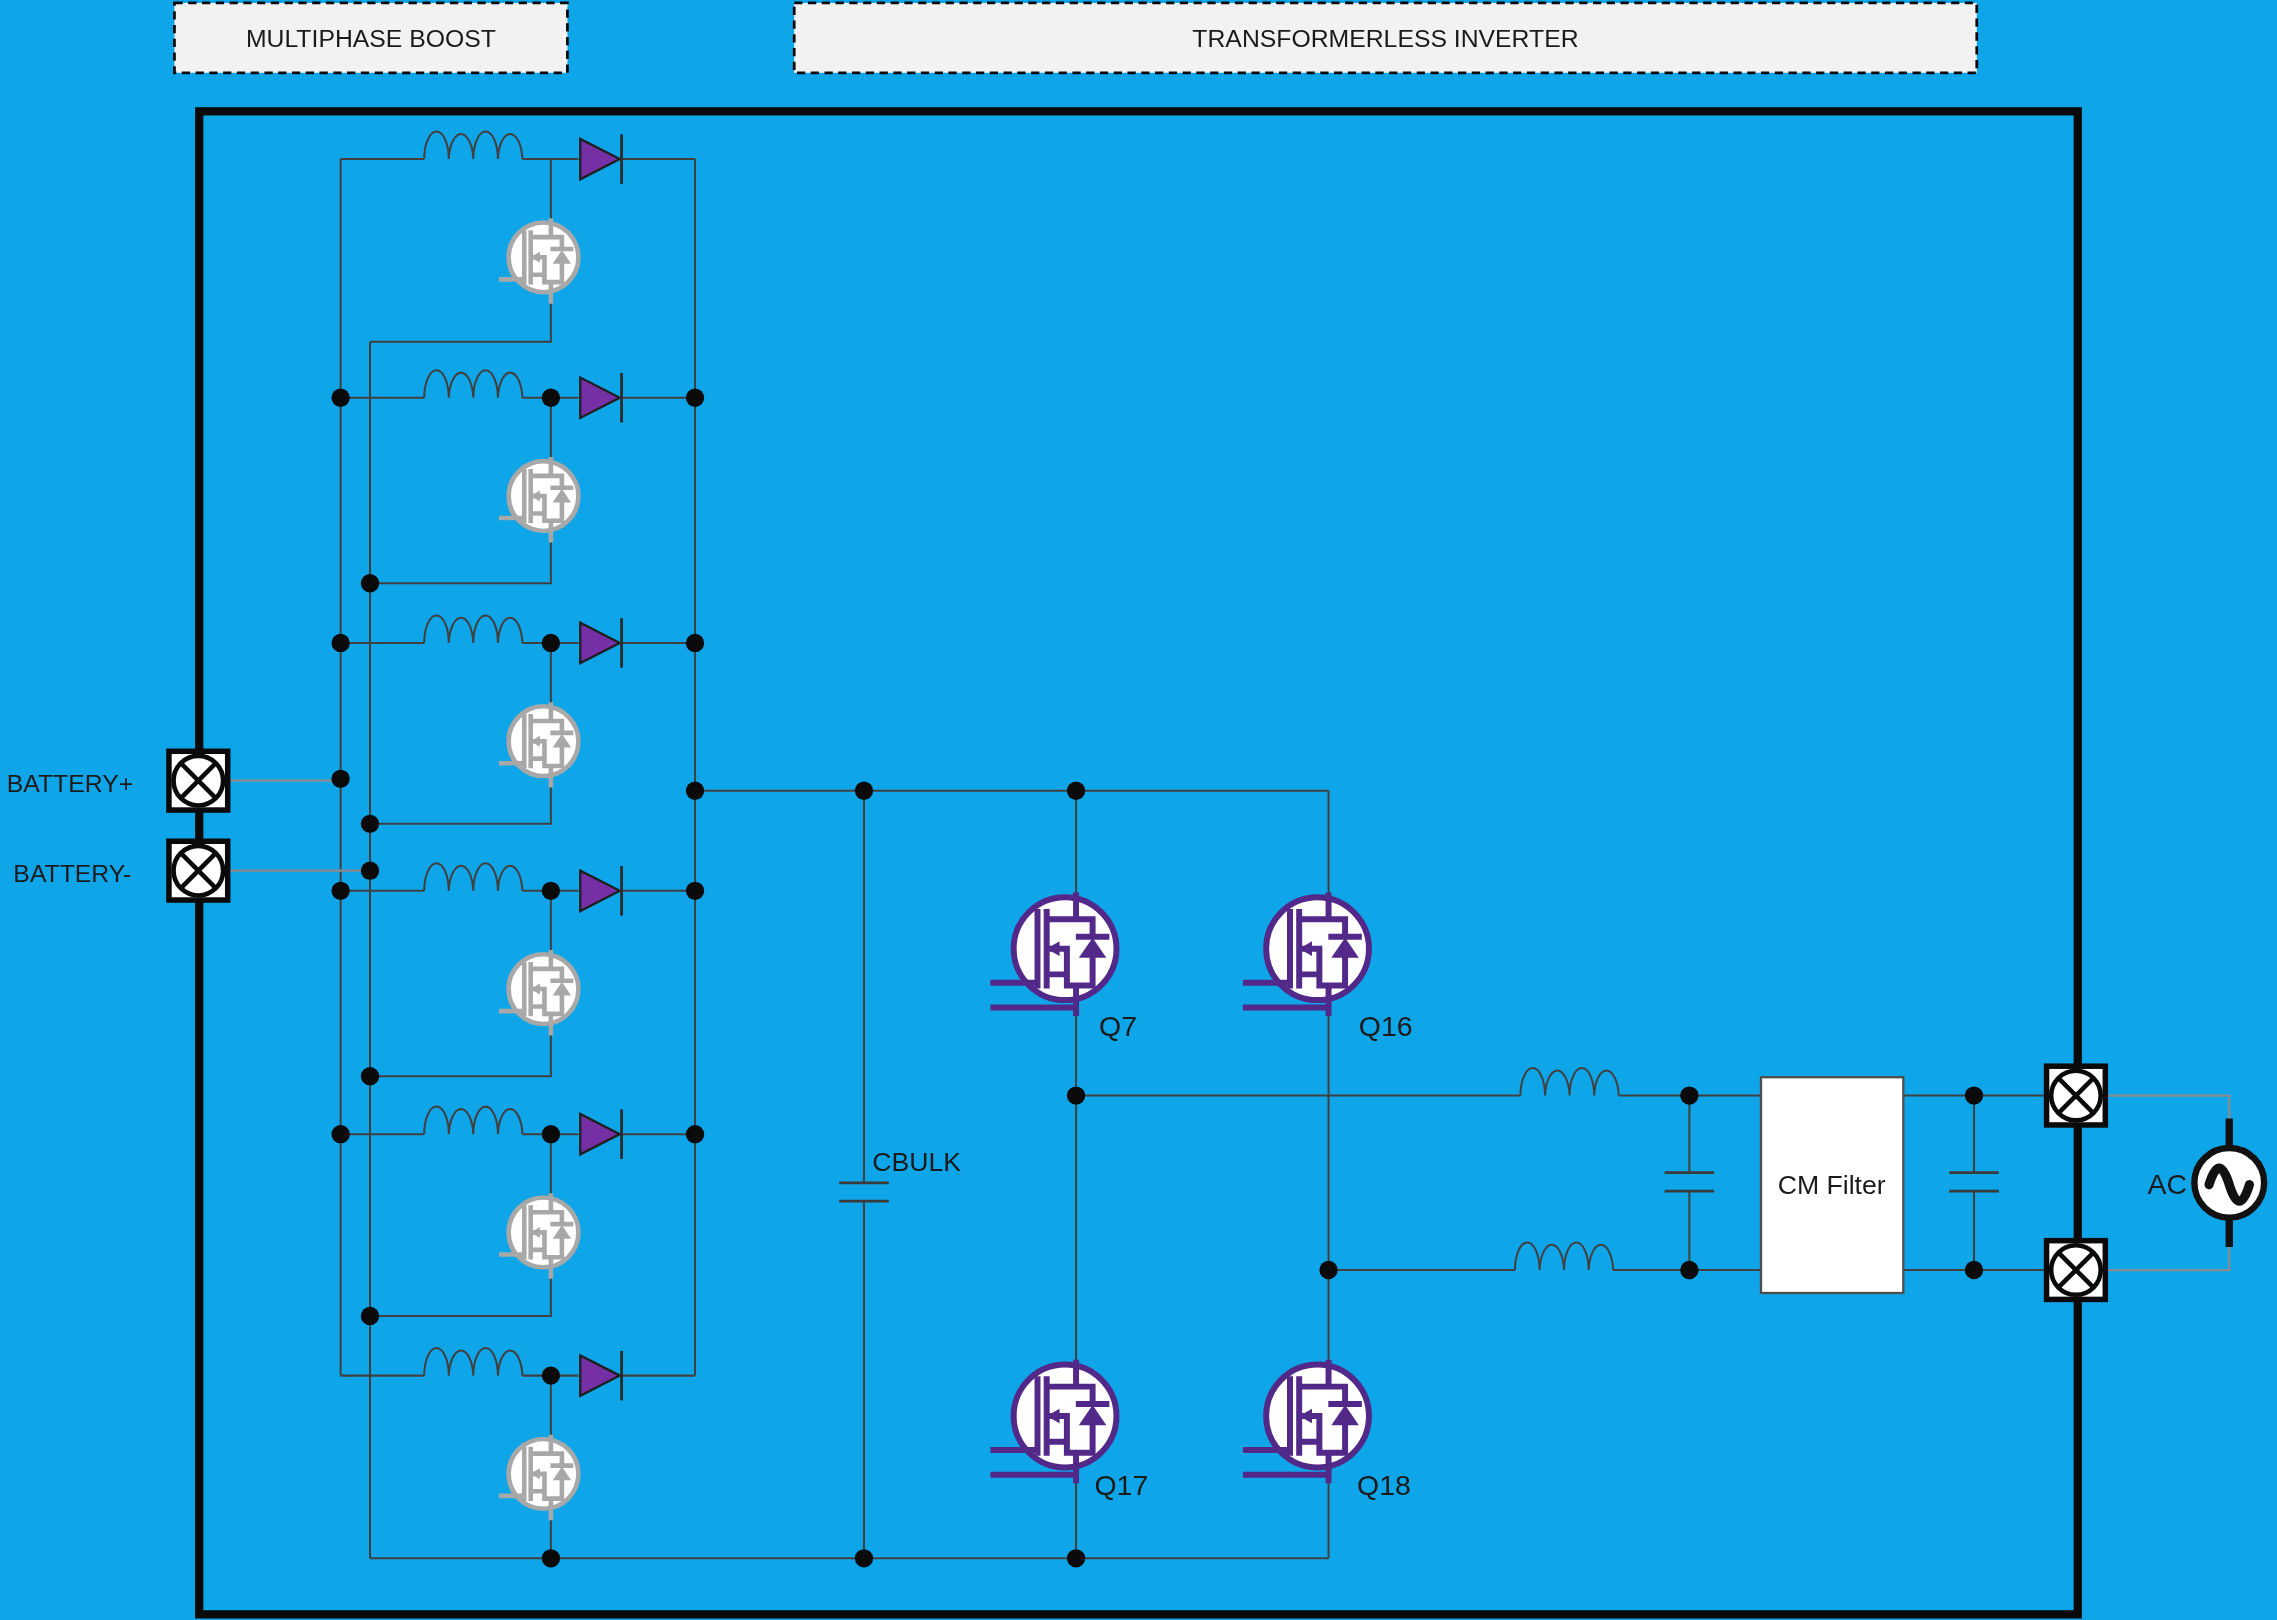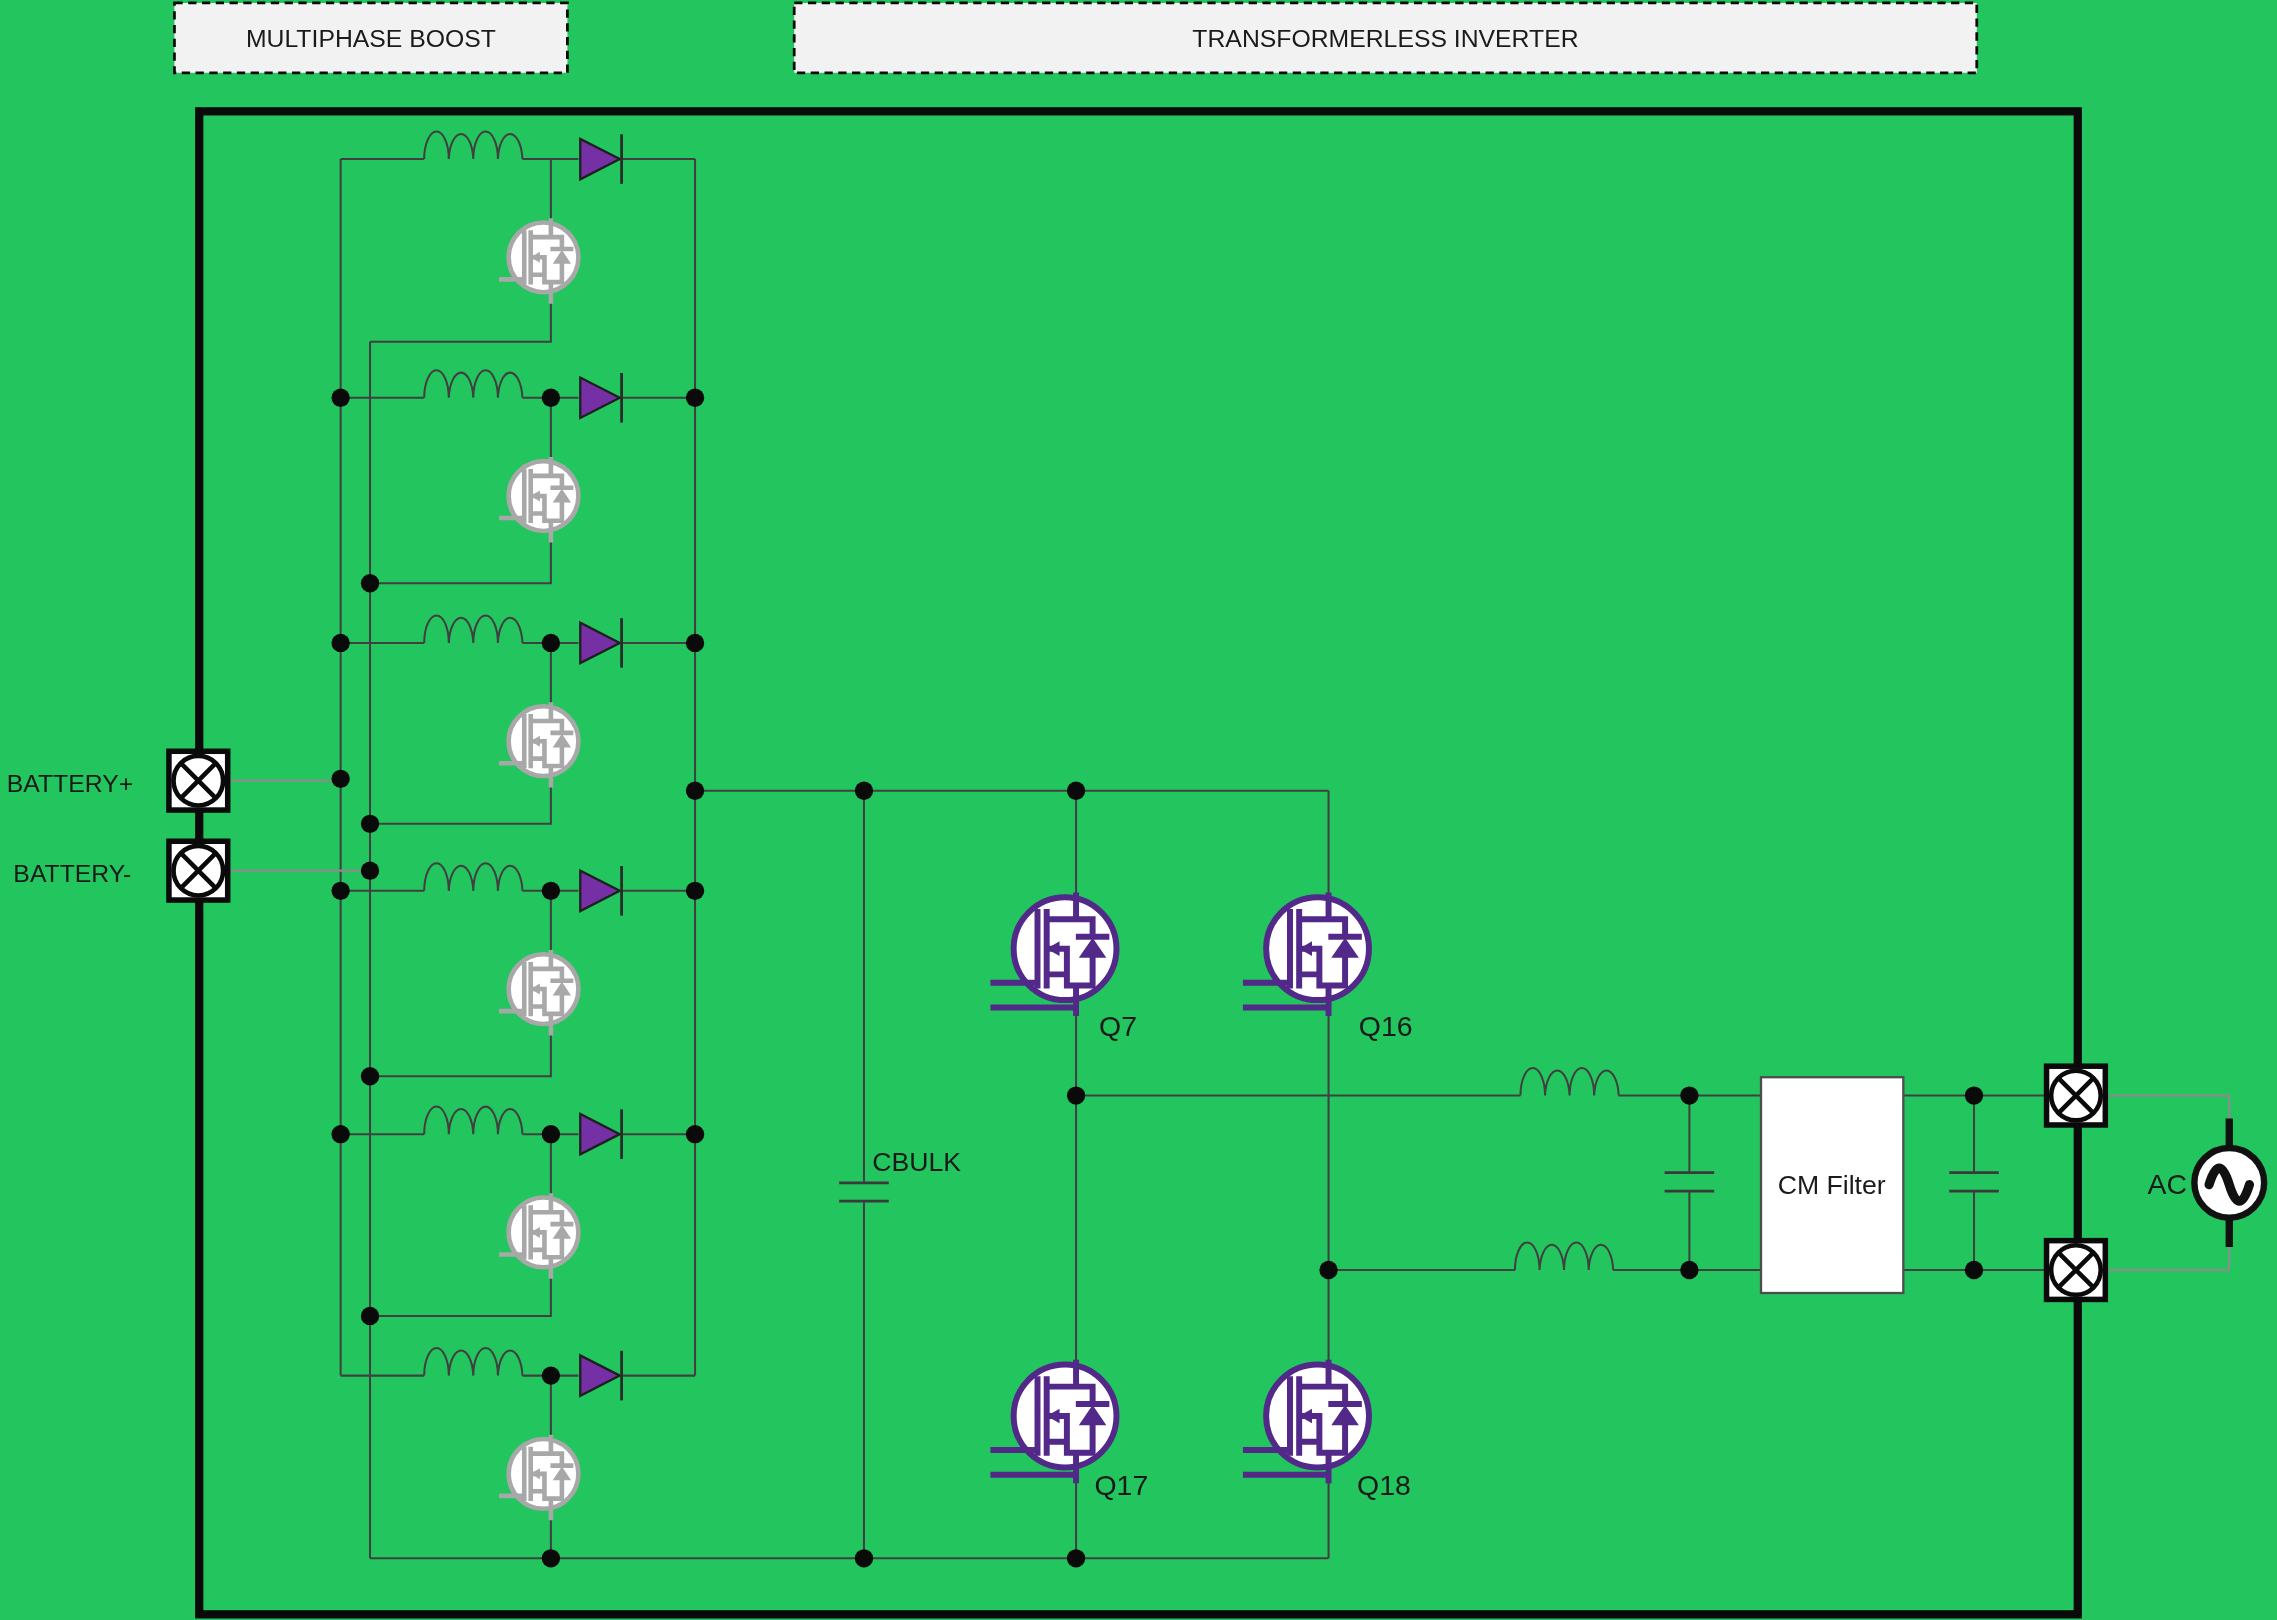--- a/index.html
+++ b/index.html
@@ -1,16 +1,16 @@
 <!DOCTYPE html>
 <html style="--c-diode: #7630a6; --c-mosfet_active: #522988; --c-mosfet_inactive: #a8a8a8; --c-wire: #404040; --c-wire_light: #8c8c8c; --c-section_fill: #f2f2f2;font-size:14.7px"><head>
 <meta charset="utf-8">
 <style>
   html,body{margin:0;padding:0;background:#ffffff;}
-  .stage{position:relative;width:2277px;height:1621px;background:#22c55e;overflow:hidden;
+  .stage{position:relative;width:2277px;height:1621px;background:#0ea5e9;overflow:hidden;
          font-family:"Liberation Sans", sans-serif;}
   svg{display:block;width:2277px;height:1621px;}
 
   
   .wire{stroke:var(--c-wire,#404040);stroke-width:2.2;fill:none;}
   .wire-light{stroke:var(--c-wire_light,#8c8c8c);stroke-width:2.4;fill:none;}
   .cap{stroke:#3a3a3a;stroke-width:3;fill:none;}
   .dot{fill:#0a0a0a;stroke:none;}
   .frame{stroke:#0a0a0a;stroke-width:9;fill:none;}
 

